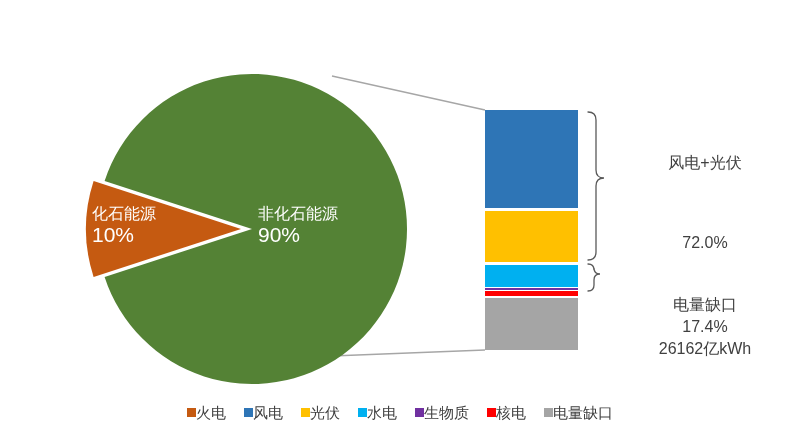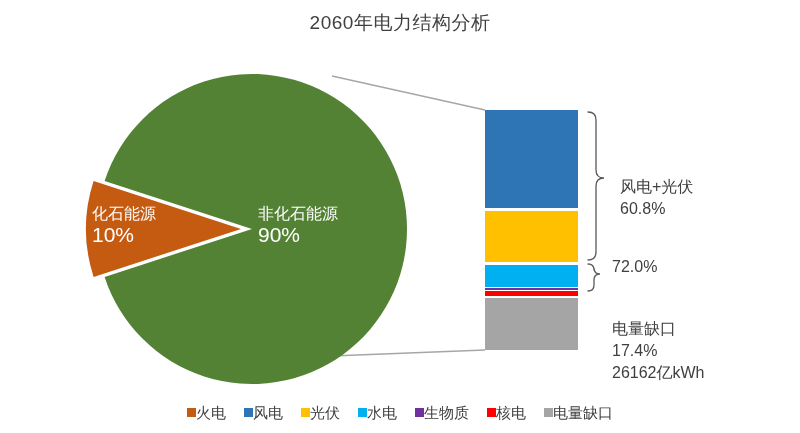--- a/index.html
+++ b/index.html
@@ -51,23 +51,22 @@
 
   
   .brackets{position:absolute;left:0;top:0;width:800px;height:433px;pointer-events:none;}
 
   
   .callout{
     position:absolute;
     font-size:16px;
     line-height:22px;
     color:#404040;
-    text-align:left;
+    text-align:center;
     white-space:nowrap;
-    margin-top:24px;
   }
   #callout-wind-solar{left:620px;top:152px;width:170px;}
   #callout-stock{left:612px;top:232px;width:186px;}
   #callout-gap{left:612px;top:294px;width:186px;}
   .callout .l2,.callout .l3{display:block;}
 
   
   .legend{
     position:absolute;left:0;top:404px;width:800px;
     display:flex;justify-content:center;align-items:center;
@@ -75,21 +74,20 @@
   }
   .legend-item{display:flex;align-items:center;white-space:nowrap;}
   .legend-swatch{width:9px;height:9px;display:block;flex:none;}
   .legend-text{font-size:15px;color:#404040;line-height:17px;}
 </style>
 </head>
 <body>
 
 <div id="stage">
 
-  <div class="chart-title">2060年电力结构分析</div>
 
   <svg class="leaders" viewBox="0 0 800 433">
     <line x1="332" y1="76" x2="485" y2="110" stroke="#A6A6A6" stroke-width="1.4"></line>
     <line x1="332" y1="356" x2="485" y2="350" stroke="#A6A6A6" stroke-width="1.4"></line>
   </svg>
 
   <div class="pie-wrap">
     <svg class="pie-svg" width="340" height="330" viewBox="0 0 340 330">
 
       <path d="M 170 167 L 22.6 119.1 A 155 155 0 1 1 22.6 214.9 Z" fill="#548235"></path>
@@ -118,21 +116,20 @@
 
   <svg class="brackets" viewBox="0 0 800 433">
 
     <path d="M 588 112 q 8 0 8 8 L 596 170 q 0 8 8 8 q -8 0 -8 8 L 596 252 q 0 8 -8 8" fill="none" stroke="#595959" stroke-width="1.3" stroke-linecap="round"></path>
 
     <path d="M 588 264 q 6 0 6 6 L 594 268 q 0 6 6 6 q -6 0 -6 6 L 594 285 q 0 6 -6 6" fill="none" stroke="#595959" stroke-width="1.3" stroke-linecap="round"></path>
   </svg>
 
   <div class="callout" id="callout-wind-solar">
     <span>风电+光伏</span>
-    <span class="l2">60.8%</span>
   </div>
 
   <div class="callout" id="callout-stock">
     <span class="l2">72.0%</span>
   </div>
 
   <div class="callout" id="callout-gap">
     <span>电量缺口</span>
     <span class="l2">17.4%</span>
     <span class="l3">26162亿kWh</span>

